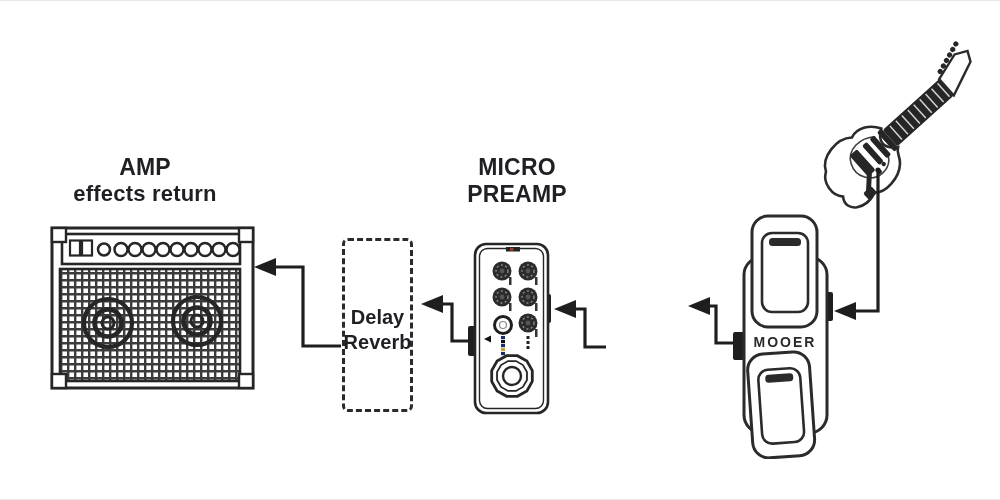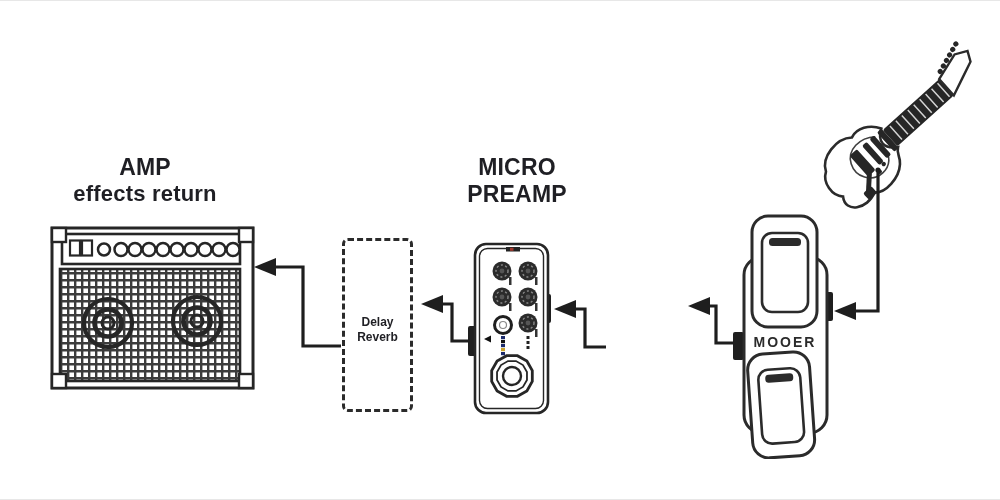--- a/index.html
+++ b/index.html
@@ -12,21 +12,21 @@
   .title{
     position:absolute;font-weight:bold;color:#1f1f24;text-align:center;
     line-height:1.16;letter-spacing:.2px;
   }
   .title .l1{font-size:23px;}
   .title .l2{font-size:22px;}
   .title .p1,.title .p2{font-size:23px;}
   .dashed-box{
     position:absolute;border:3px dashed #2b2b2b;border-radius:6px;
     display:flex;flex-direction:column;align-items:center;justify-content:center;
-    font-weight:bold;color:#1f1f24;font-size:12px;line-height:1.25;box-sizing:border-box;
+    font-weight:bold;color:#1f1f24;font-size:20px;line-height:1.25;box-sizing:border-box;
     background:#fff;z-index:1;text-align:center;
   }
   svg{display:block;}
   .device{z-index:2;}
   .overlay{z-index:6;pointer-events:none;}
 </style>
 </head>
 <body>
 
 <div class="canvas">

